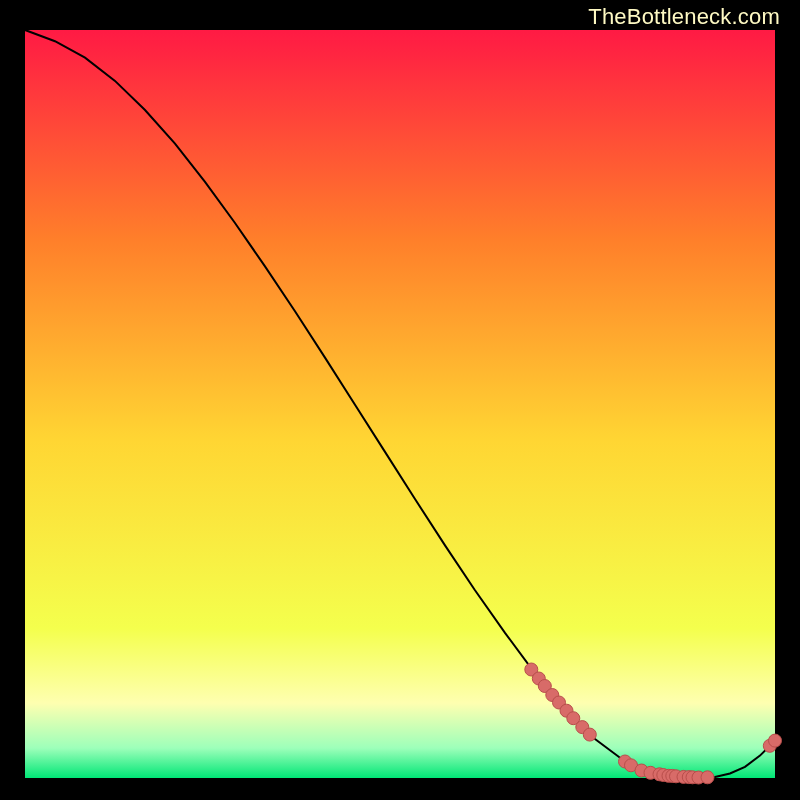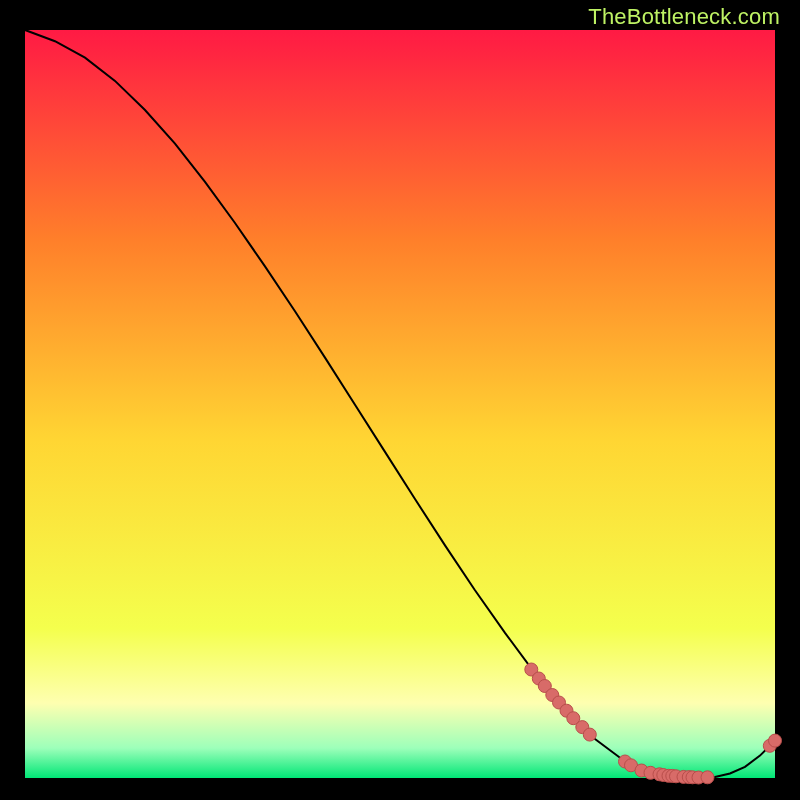--- a/index.html
+++ b/index.html
@@ -14,21 +14,21 @@
     position: relative;
     width: 800px;
     height: 800px;
   }
   .watermark {
     position: absolute;
     top: 4px;
     right: 20px;
     font-family: Arial, Helvetica, sans-serif;
     font-size: 22px;
-    color: #bef264;
+    color: #fef9c3;
     letter-spacing: 0.2px;
     z-index: 2;
   }
   svg {
     position: absolute;
     left: 0;
     top: 0;
   }
 </style>
 </head>

